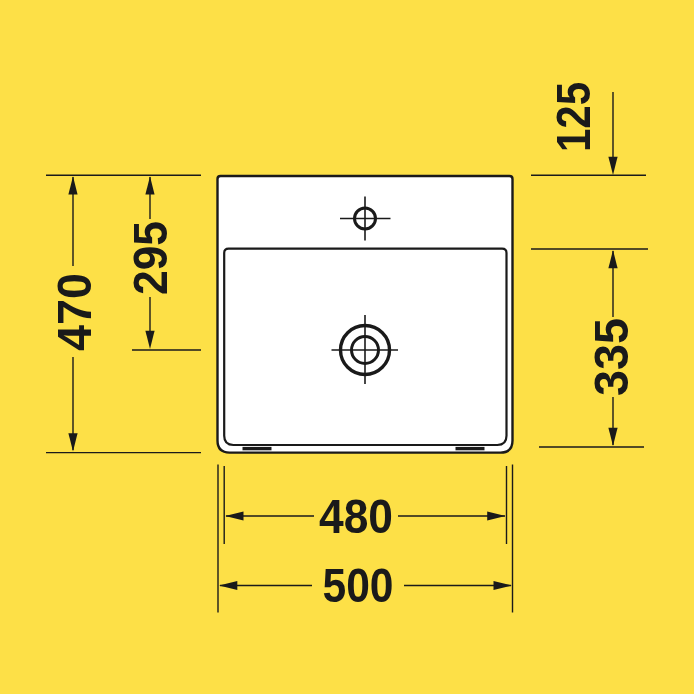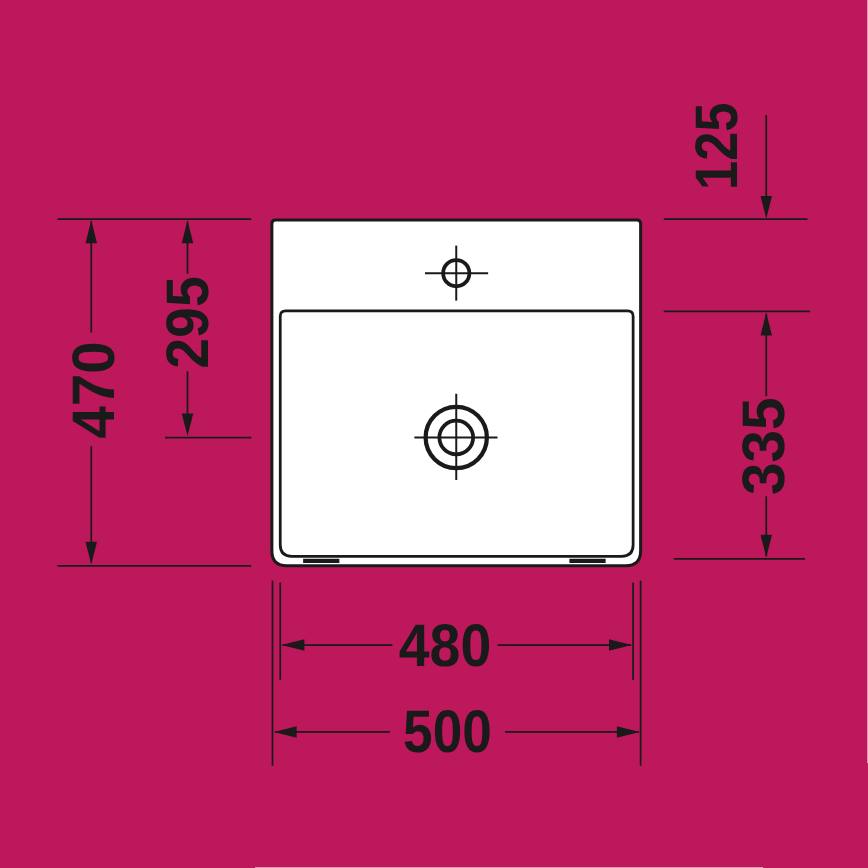--- a/index.html
+++ b/index.html
@@ -8,21 +8,21 @@
     background: #ffffff;
     width: 694px;
     height: 694px;
     overflow: hidden;
     font-family: "Liberation Sans", sans-serif;
   }
   .drawing-wrap {
     width: 694px;
     height: 694px;
     position: relative;
-    background: #be185d;
+    background: #fde047;
   }
   svg {
     display: block;
   }
   .dim-label {
     font-family: "Liberation Sans", sans-serif;
     font-weight: bold;
     font-size: 48px;
     fill: #1a1a1a;
   }

